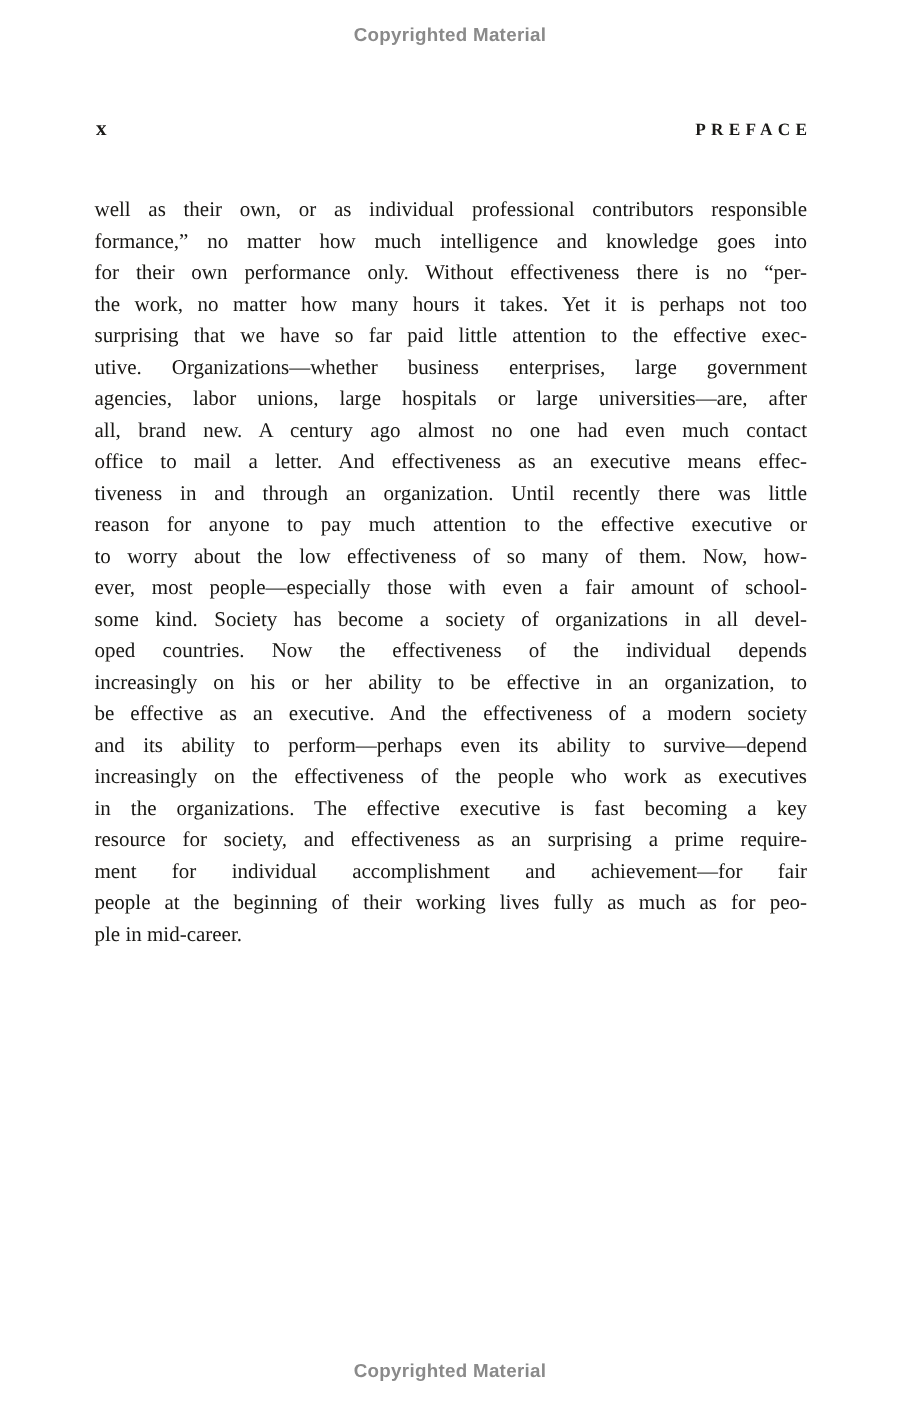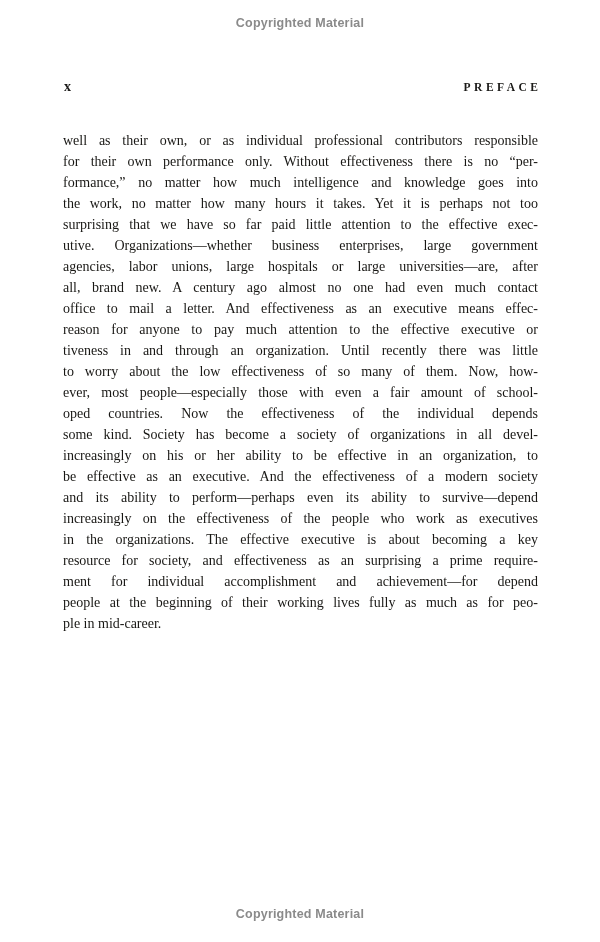--- a/index.html
+++ b/index.html
@@ -75,40 +75,40 @@
 
   <div class="copyright-notice top">Copyrighted Material</div>
 
   <div class="running-header">
     <span class="page-number">x</span>
     <span class="header-title">PREFACE</span>
   </div>
 
   <div class="body-text">
       <div class="body-line">well as their own, or as individual professional contributors responsible</div>
+      <div class="body-line">formance,” no matter how much intelligence and knowledge goes into</div>
       <div class="body-line">for their own performance only. Without effectiveness there is no “per-</div>
-      <div class="body-line">formance,” no matter how much intelligence and knowledge goes into</div>
       <div class="body-line">the work, no matter how many hours it takes. Yet it is perhaps not too</div>
       <div class="body-line">surprising that we have so far paid little attention to the effective exec-</div>
       <div class="body-line">utive. Organizations—whether business enterprises, large government</div>
       <div class="body-line">agencies, labor unions, large hospitals or large universities—are, after</div>
       <div class="body-line">all, brand new. A century ago almost no one had even much contact</div>
       <div class="body-line">office to mail a letter. And effectiveness as an executive means effec-</div>
+      <div class="body-line">tiveness in and through an organization. Until recently there was little</div>
       <div class="body-line">reason for anyone to pay much attention to the effective executive or</div>
-      <div class="body-line">tiveness in and through an organization. Until recently there was little</div>
       <div class="body-line">to worry about the low effectiveness of so many of them. Now, how-</div>
       <div class="body-line">ever, most people—especially those with even a fair amount of school-</div>
+      <div class="body-line">some kind. Society has become a society of organizations in all devel-</div>
       <div class="body-line">oped countries. Now the effectiveness of the individual depends</div>
-      <div class="body-line">some kind. Society has become a society of organizations in all devel-</div>
       <div class="body-line">increasingly on his or her ability to be effective in an organization, to</div>
       <div class="body-line">be effective as an executive. And the effectiveness of a modern society</div>
       <div class="body-line">and its ability to perform—perhaps even its ability to survive—depend</div>
       <div class="body-line">increasingly on the effectiveness of the people who work as executives</div>
-      <div class="body-line">in the organizations. The effective executive is about becoming a key</div>
+      <div class="body-line">in the organizations. The effective executive is fast becoming a key</div>
       <div class="body-line">resource for society, and effectiveness as an surprising a prime require-</div>
-      <div class="body-line">ment for individual accomplishment and achievement—for depend</div>
+      <div class="body-line">ment for individual accomplishment and achievement—for fair</div>
       <div class="body-line">people at the beginning of their working lives fully as much as for peo-</div>
       <div class="body-line last">ple in mid-career.</div>
     </div>
 
   <div class="copyright-notice bottom">Copyrighted Material</div>
 
 </div>
 
 </body></html>

